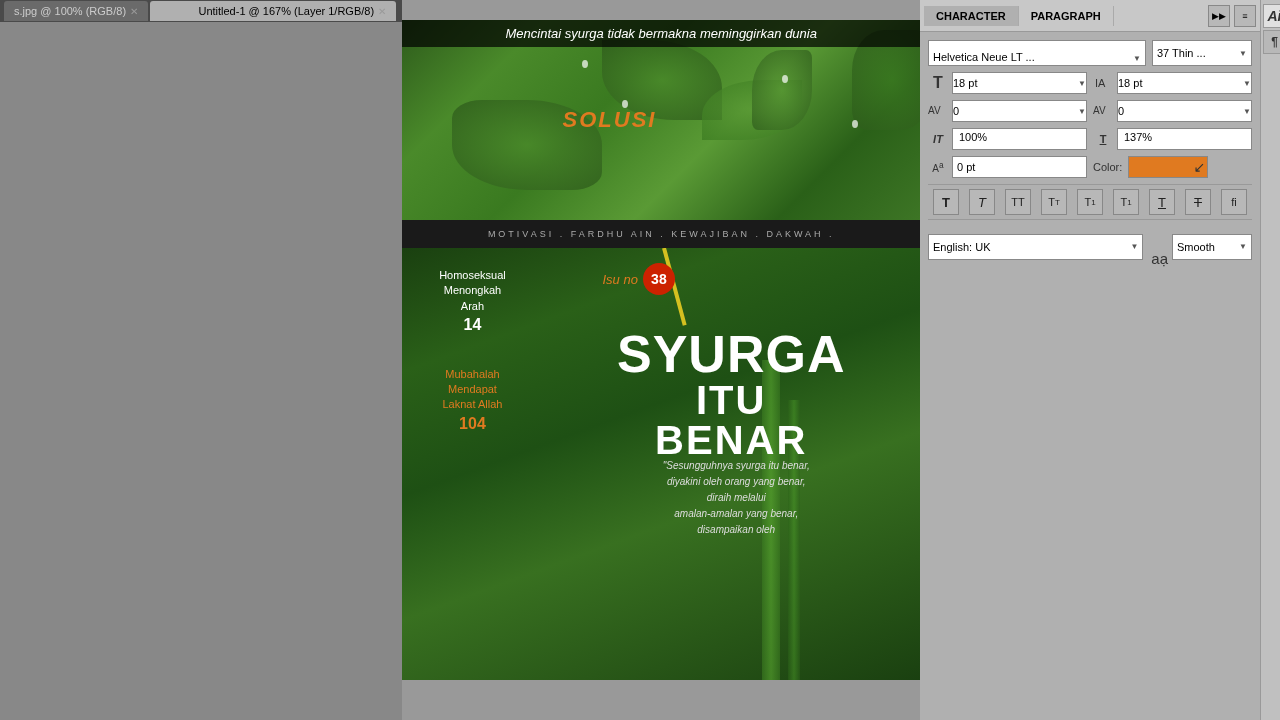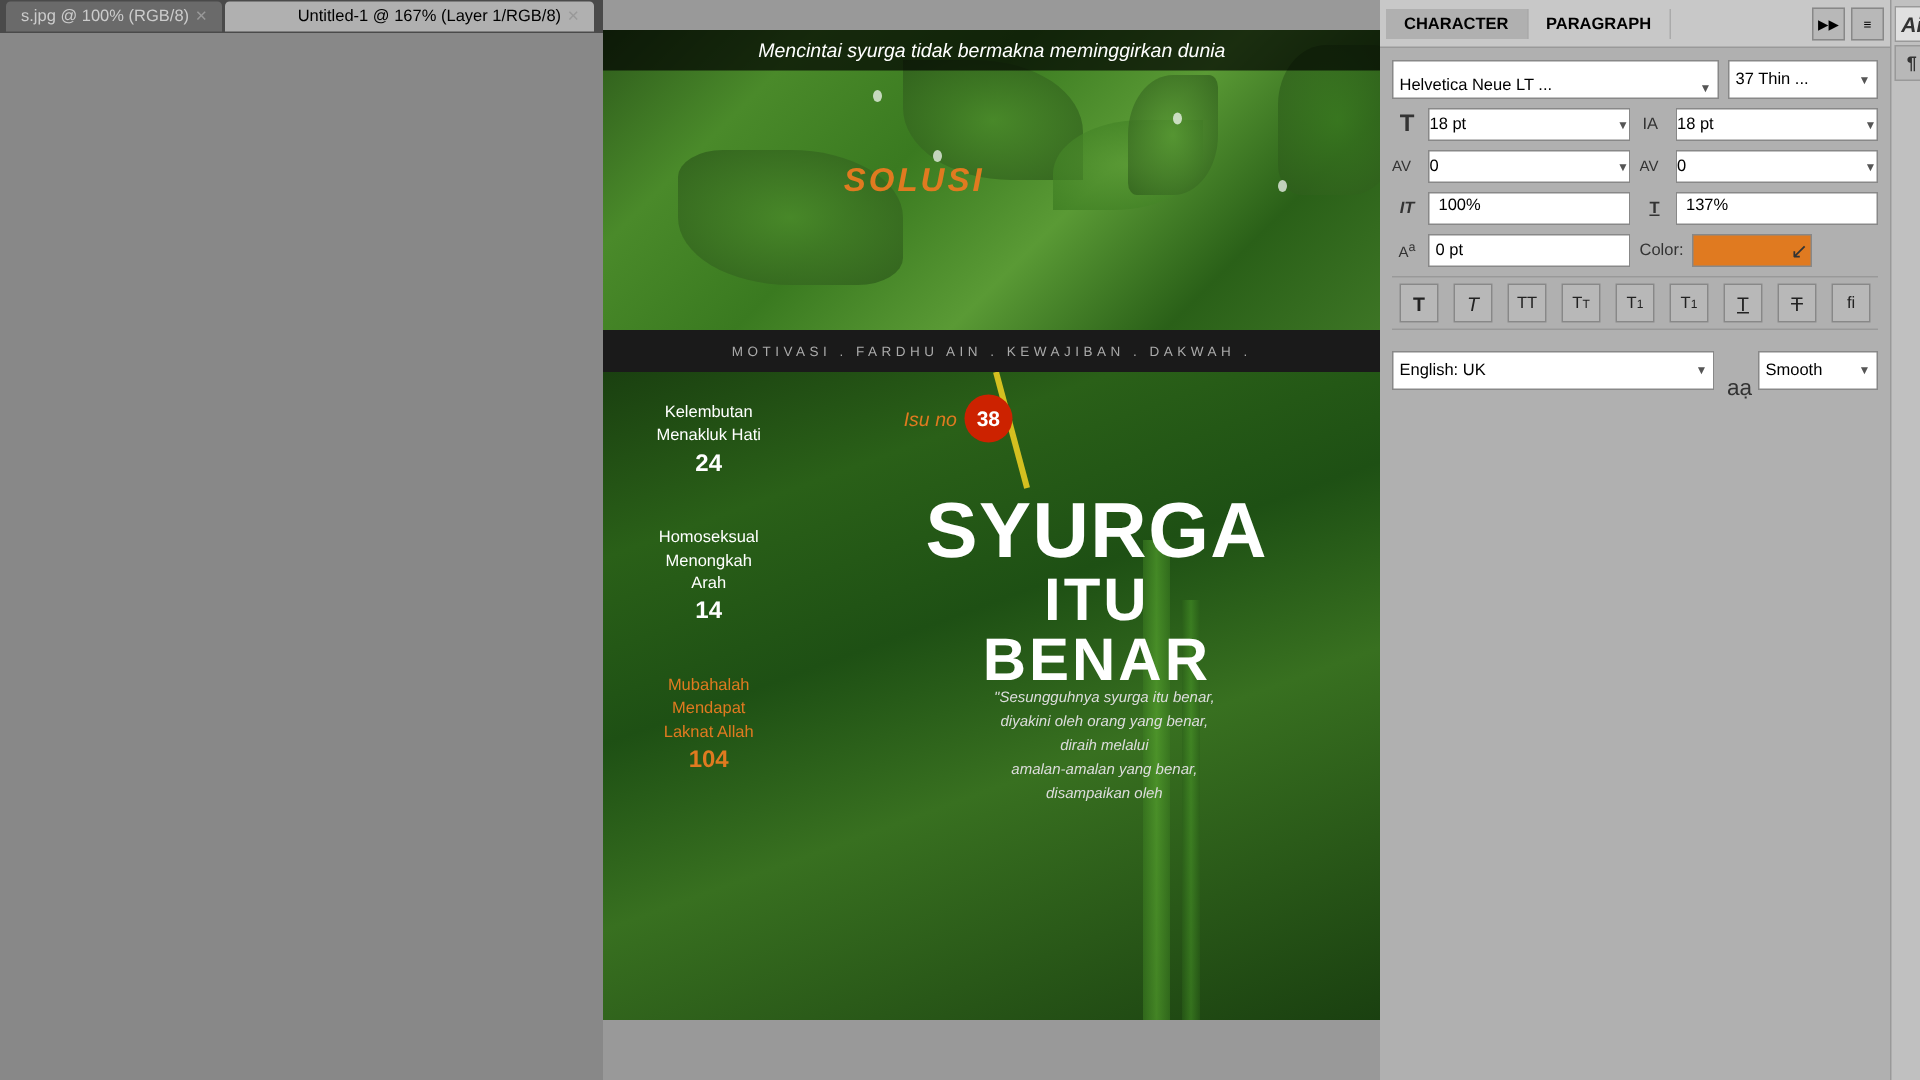--- a/index.html
+++ b/index.html
@@ -678,24 +678,20 @@
         <span class="divider-text">MOTIVASI . FARDHU AIN . KEWAJIBAN . DAKWAH .</span>
       </div>
 
       <div class="section-bottom">
 
         <div class="bamboo"></div>
         <div class="bamboo2"></div>
 
         <div class="left-col">
           <div class="article-item">
-            Kelembutan<br>Menakluk Hati<br>
-            <span class="article-number">24</span>
-          </div>
-          <div class="article-item">
             Homoseksual<br>Menongkah<br>Arah<br>
             <span class="article-number">14</span>
           </div>
           <div class="article-item orange">
             Mubahalah<br>Mendapat<br>Laknat Allah<br>
             <span class="article-number">104</span>
           </div>
         </div>
 
         <div class="right-col">

